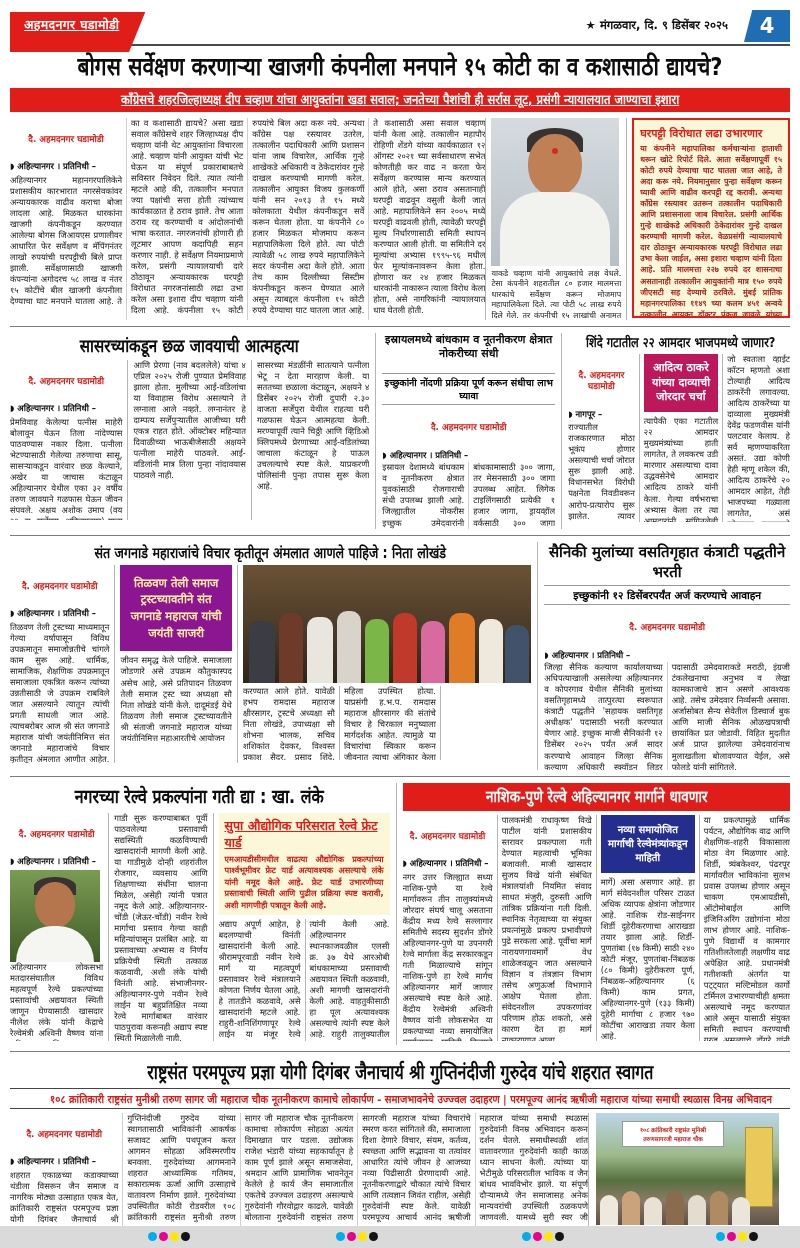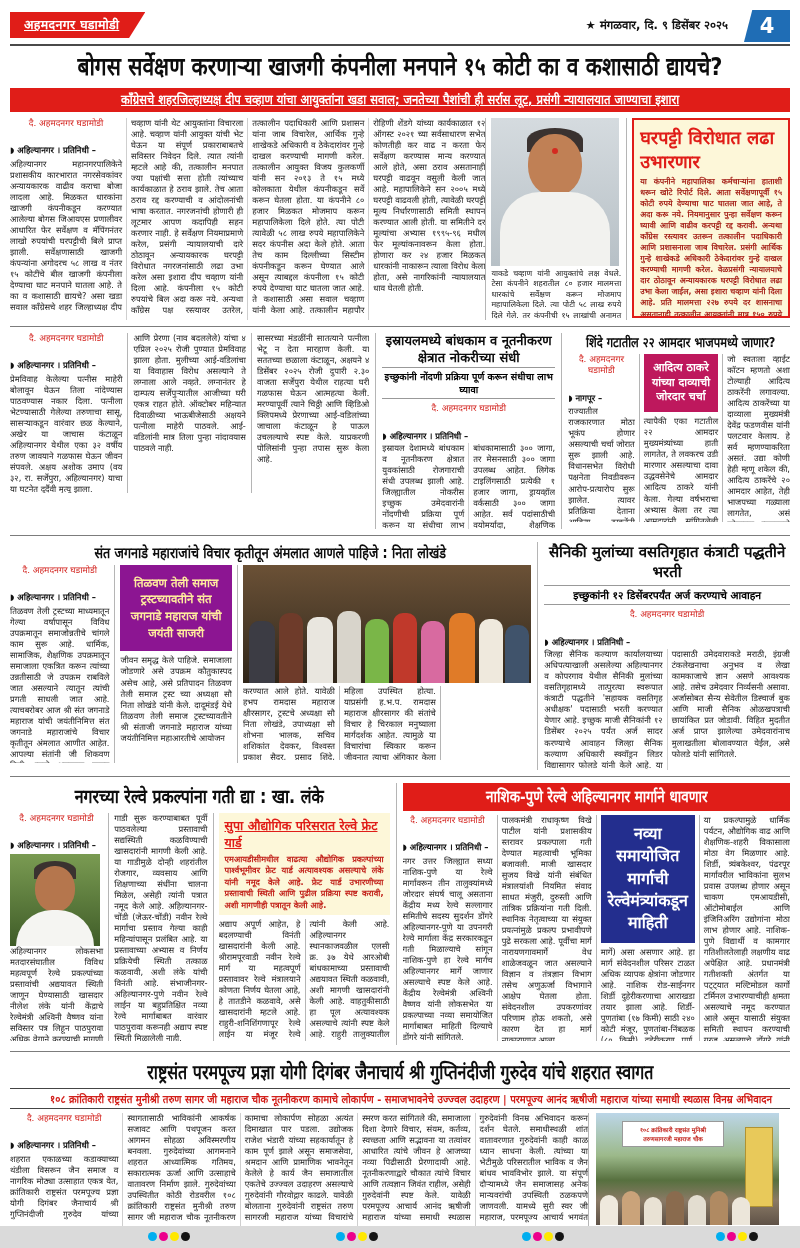--- a/index.html
+++ b/index.html
@@ -2,52 +2,52 @@
 <html><head>
 <meta charset="utf-8">
 <style>
   html,body{margin:0;padding:0;background:#ececec;}
   .page{width:800px;height:1248px;margin:0 auto;background:#ffffff;position:relative;
         font-family:"DejaVu Sans",sans-serif;overflow:hidden;box-sizing:border-box;
         padding:10px 10px 0 10px;}
   
   .masthead{position:relative;height:34px;border-bottom:2px solid #4a4a4a;margin-bottom:4px;}
   .brand{position:absolute;left:0;top:2px;background:#e01d18;color:#fff;font-weight:bold;
-         font-size:12.5px;padding:4px 26px 5px 14px;clip-path:polygon(0 0,100% 0,88% 100%,0 100%);
+         font-size:12.5px;padding:4px 26px 19px 14px;clip-path:polygon(0 0,100% 0,88% 100%,0 100%);
          text-decoration:underline;letter-spacing:.3px;}
   .mdate{position:absolute;right:62px;top:7px;font-weight:bold;font-size:11.5px;color:#111;}
   .pagebox{position:absolute;right:0;top:0;width:46px;height:32px;background:#1f6db5;color:#fff;
            font-size:21px;font-weight:bold;text-align:center;line-height:32px;
            clip-path:polygon(18% 0,100% 0,100% 100%,0 100%);}
   
   .fit{overflow:hidden;text-align:center;}
   .fitin{display:inline-block;white-space:nowrap;transform:scaleX(.84);transform-origin:50% 50%;}
   .h-main{font-size:25px;font-weight:bold;color:#0d0d0d;line-height:1.35;margin:2px 0 4px 0;}
   .strap{background:#e01d18;color:#fff;font-weight:bold;font-size:13px;height:24px;line-height:24px;
          margin-bottom:6px;}
   .strap .fitin{transform:scaleX(.88);text-decoration:underline;}
   
   .bd{font-size:8.3px;line-height:1.33;text-align:justify;color:#1d1d1d;}
-  .dl{color:#d21f1a;font-weight:normal;font-size:8.8px;text-align:center;margin:0 0 2px 0;}
+  .dl{color:#d21f1a;font-weight:bold;font-size:8.8px;text-align:center;margin:16px 0 2px 0;}
   .by{font-weight:bold;font-size:8.4px;color:#111;margin:16px 0 2px 0;}
   .row{display:flex;align-items:stretch;}
   .vr{border-right:1px solid #b5b5b5;}
   .hr-row{border:0;border-top:1.5px solid #7c7c7c;margin:6px 0;}
   .cols4{column-count:4;column-gap:9px;column-rule:1px solid #cfcfcf;}
   .cols2{column-count:2;column-gap:9px;column-rule:1px solid #cfcfcf;}
   .cols5{column-count:5;column-gap:9px;column-rule:1px solid #cfcfcf;}
   
   .ybox{background:#fdf7d9;border:2px solid #e01d18;padding:5px 6px;box-sizing:border-box;}
-  .ybox .t{color:#e01d18;font-weight:bold;font-size:18px;text-align:left;margin-bottom:3px;}
+  .ybox .t{color:#e01d18;font-weight:bold;font-size:11px;text-align:left;margin-bottom:3px;}
   .ybox .b{color:#a8281e;font-size:7.9px;line-height:1.4;text-align:justify;font-weight:bold;}
   .blackbox{background:#be185d;color:#fff;font-weight:bold;font-size:11px;text-align:center;
             padding:7px 5px;line-height:1.35;margin-bottom:4px;}
   .purplebox{background:#8c1592;color:#ffec9e;font-weight:bold;font-size:11.5px;text-align:center;
              padding:10px 6px;line-height:1.45;margin-bottom:4px;}
-  .bluebox{background:#232e8e;color:#fff;font-weight:bold;font-size:16px;text-align:center;
+  .bluebox{background:#232e8e;color:#fff;font-weight:bold;font-size:10px;text-align:center;
            padding:8px 5px;line-height:1.4;margin-bottom:4px;}
   .redbar{background:#e01d18;color:#fff;font-weight:bold;font-size:16px;height:28px;line-height:28px;
           margin-bottom:4px;}
   .supabox{background:#fdf7d9;padding:4px 6px;box-sizing:border-box;margin-bottom:4px;}
   .supabox .t{color:#e01d18;font-weight:bold;font-size:12.5px;text-decoration:underline;margin-bottom:3px;}
   .supabox .b{color:#c2231b;font-size:8.2px;font-weight:bold;line-height:1.4;text-align:justify;}
   
   .photo{position:relative;overflow:hidden;background:#b9c2c8;}
   .ph-man1{width:128px;height:148px;background:linear-gradient(#d5dbdf,#b7c0c6);}
   .ph-head{position:absolute;left:50%;top:16px;transform:translateX(-50%);width:54px;height:62px;
@@ -117,37 +117,40 @@
         <div class="b">या कंपनीने महापालिका कर्मचाऱ्यांना हाताशी धरून खोटे रिपोर्ट दिले. आता सर्वेक्षणापूर्वी १५ कोटी रुपये देण्याचा घाट घातला जात आहे, ते अदा करू नये. नियमानुसार पुन्हा सर्वेक्षण करून घ्यावी आणि वाढीव करपट्टी रद्द करावी. अन्यथा काँग्रेस रस्त्यावर उतरून तत्कालीन पदाधिकारी आणि प्रशासनाला जाब विचारेल. प्रसंगी आर्थिक गुन्हे शाखेकडे अधिकारी ठेकेदारांवर गुन्हे दाखल करण्याची मागणी करेल. वेळप्रसंगी न्यायालयाचे दार ठोठावून अन्यायकारक घरपट्टी विरोधात लढा उभा केला जाईल, असा इशारा चव्हाण यांनी दिला आहे. प्रति मालमत्ता २२७ रुपये दर शासनाचा असतानाही तत्कालीन आयुक्तांनी मात्र १५० रुपये जीएसटी सह देण्याचे ठरविले. मुंबई प्रांतिक महानगरपालिका ११४९ च्या कलम ४५१ अन्वये तत्कालीन आयुक्त डॉक्टर पंकज जावळे यांच्या प्रशासकीय कार्यकाळात झालेला प्रशासक ठराव क्रमांक ६७ अन्वये ७ मार्च २०२४ रद्द करावा, अशी मागणीही चव्हाण यांनी यावेळी केली आहे.</div>
       </div>
     </div>
   </div>
 
   <hr class="hr-row">
 
   <div class="row" style="height:196px;">
 
     <div style="width:366px;padding-right:6px;overflow:hidden;" class="vr">
+      <div class="fit h-sec" style="font-size:18px;margin-bottom:3px;">
+        <span class="fitin">सासरच्यांकडून छळ जावयाची आत्महत्या</span>
+      </div>
       <div class="row" style="height:160px;overflow:hidden;">
         <div class="bd vr" style="width:118px;padding-right:5px;">
           <div class="dl">दै. अहमदनगर घडामोडी</div>
           <div class="by">◗ अहिल्यानगर । प्रतिनिधी –</div>
           <span>प्रेमविवाह केलेल्या पत्नीस माहेरी बोलावून घेऊन तिला नांदेण्यास पाठवण्यास नकार दिला. पत्नीला भेटण्यासाठी गेलेल्या तरुणाचा सासू, सासऱ्याकडून वारंवार छळ केल्याने, अखेर या जाचास कंटाळून अहिल्यानगर येथील एका ३२ वर्षीय तरुण जावयाने गळफास घेऊन जीवन संपवले. अक्षय अशोक उमाप (वय ३२, रा. सर्जेपुरा, अहिल्यानगर) याचा या घटनेत दुर्दैवी मृत्यू झाला.</span>
         </div>
         <div class="bd vr" style="width:118px;padding:0 5px;">
           <span>आणि प्रेरणा (नाव बदललेले) यांचा ४ एप्रिल २०२५ रोजी पुण्यात प्रेमविवाह झाला होता. मुलीच्या आई-वडिलांचा या विवाहास विरोध असल्याने ते लग्नाला आले नव्हते. लग्नानंतर हे दाम्पत्य सर्जेपुऱ्यातील आजीच्या घरी एकत्र राहत होते. ऑक्टोबर महिन्यात दिवाळीच्या भाऊबीजेसाठी अक्षयने पत्नीला माहेरी पाठवले. आई-वडिलांनी मात्र तिला पुन्हा नांदावयास पाठवले नाही.</span>
         </div>
         <div class="bd" style="width:118px;padding-left:5px;">
           <span>सासरच्या मंडळींनी सातत्याने पत्नीला भेटू न देता मारहाण केली. या सततच्या छळाला कंटाळून, अक्षयने ४ डिसेंबर २०२५ रोजी दुपारी २.३० वाजता सर्जेपुरा येथील राहत्या घरी गळफास घेऊन आत्महत्या केली. मरण्यापूर्वी त्याने चिठ्ठी आणि व्हिडिओ क्लिपमध्ये प्रेरणाच्या आई-वडिलांच्या जाचाला कंटाळून हे पाऊल उचलल्याचे स्पष्ट केले. याप्रकरणी पोलिसांनी पुन्हा तपास सुरू केला आहे.</span>
         </div>
       </div>
     </div>
 
     <div style="width:176px;padding:0 6px;overflow:hidden;" class="vr">
-      <div class="h-sec" style="font-size:13px;text-align:center;line-height:1.3;margin-bottom:0;">इस्रायलमध्ये बांधकाम व नूतनीकरण क्षेत्रात नोकरीच्या संधी</div>
+      <div class="h-sec" style="font-size:11px;text-align:center;line-height:1.3;margin-bottom:12px;">इस्रायलमध्ये बांधकाम व नूतनीकरण क्षेत्रात नोकरीच्या संधी</div>
       <div style="font-size:9.5px;font-weight:bold;text-align:center;border-top:1px solid #999;border-bottom:1px solid #999;padding:2px 0;margin-bottom:3px;">इच्छुकांनी नोंदणी प्रक्रिया पूर्ण करून संधीचा लाभ घ्यावा</div>
       <div class="dl">दै. अहमदनगर घडामोडी</div>
       <div class="by">◗ अहिल्यानगर । प्रतिनिधी –</div>
       <div class="cols2 bd" style="height:118px;overflow:hidden;">
         <span>इस्रायल देशामध्ये बांधकाम व नूतनीकरण क्षेत्रात युवकांसाठी रोजगाराची संधी उपलब्ध झाली आहे. जिल्ह्यातील नोकरीस इच्छुक उमेदवारांनी नोंदणीची प्रक्रिया पूर्ण करून या संधीचा लाभ घ्यावा, असे आवाहन जिल्हा प्रशासनाने केले आहे. बांधकामासाठी ३०० जागा, तर मेसनसाठी ३०० जागा उपलब्ध आहेत. लिगेक टाइलिंगसाठी प्रत्येकी १ हजार जागा, ड्रायव्हॉल वर्कसाठी ३०० जागा आहेत. सर्व पदांसाठीची वयोमर्यादा, शैक्षणिक पात्रता आणि अर्जाबाबतची माहिती संकेतस्थळावर उपलब्ध करून देण्यात आली आहे. पदभरतीबाबत अधिक माहितीसाठी ०२४१-२९१५७३५ या दूरध्वनी क्रमांकावर अथवा वसीम पठाण यांच्याशी ९४०१५५५४६५ या भ्रमणध्वनी क्रमांकावर संपर्क साधावा, असेही कळविण्यात आले आहे.</span>
       </div>
     </div>
 
     <div style="width:226px;padding-left:6px;overflow:hidden;">
       <div class="fit h-sec" style="font-size:13.5px;margin-bottom:3px;">

